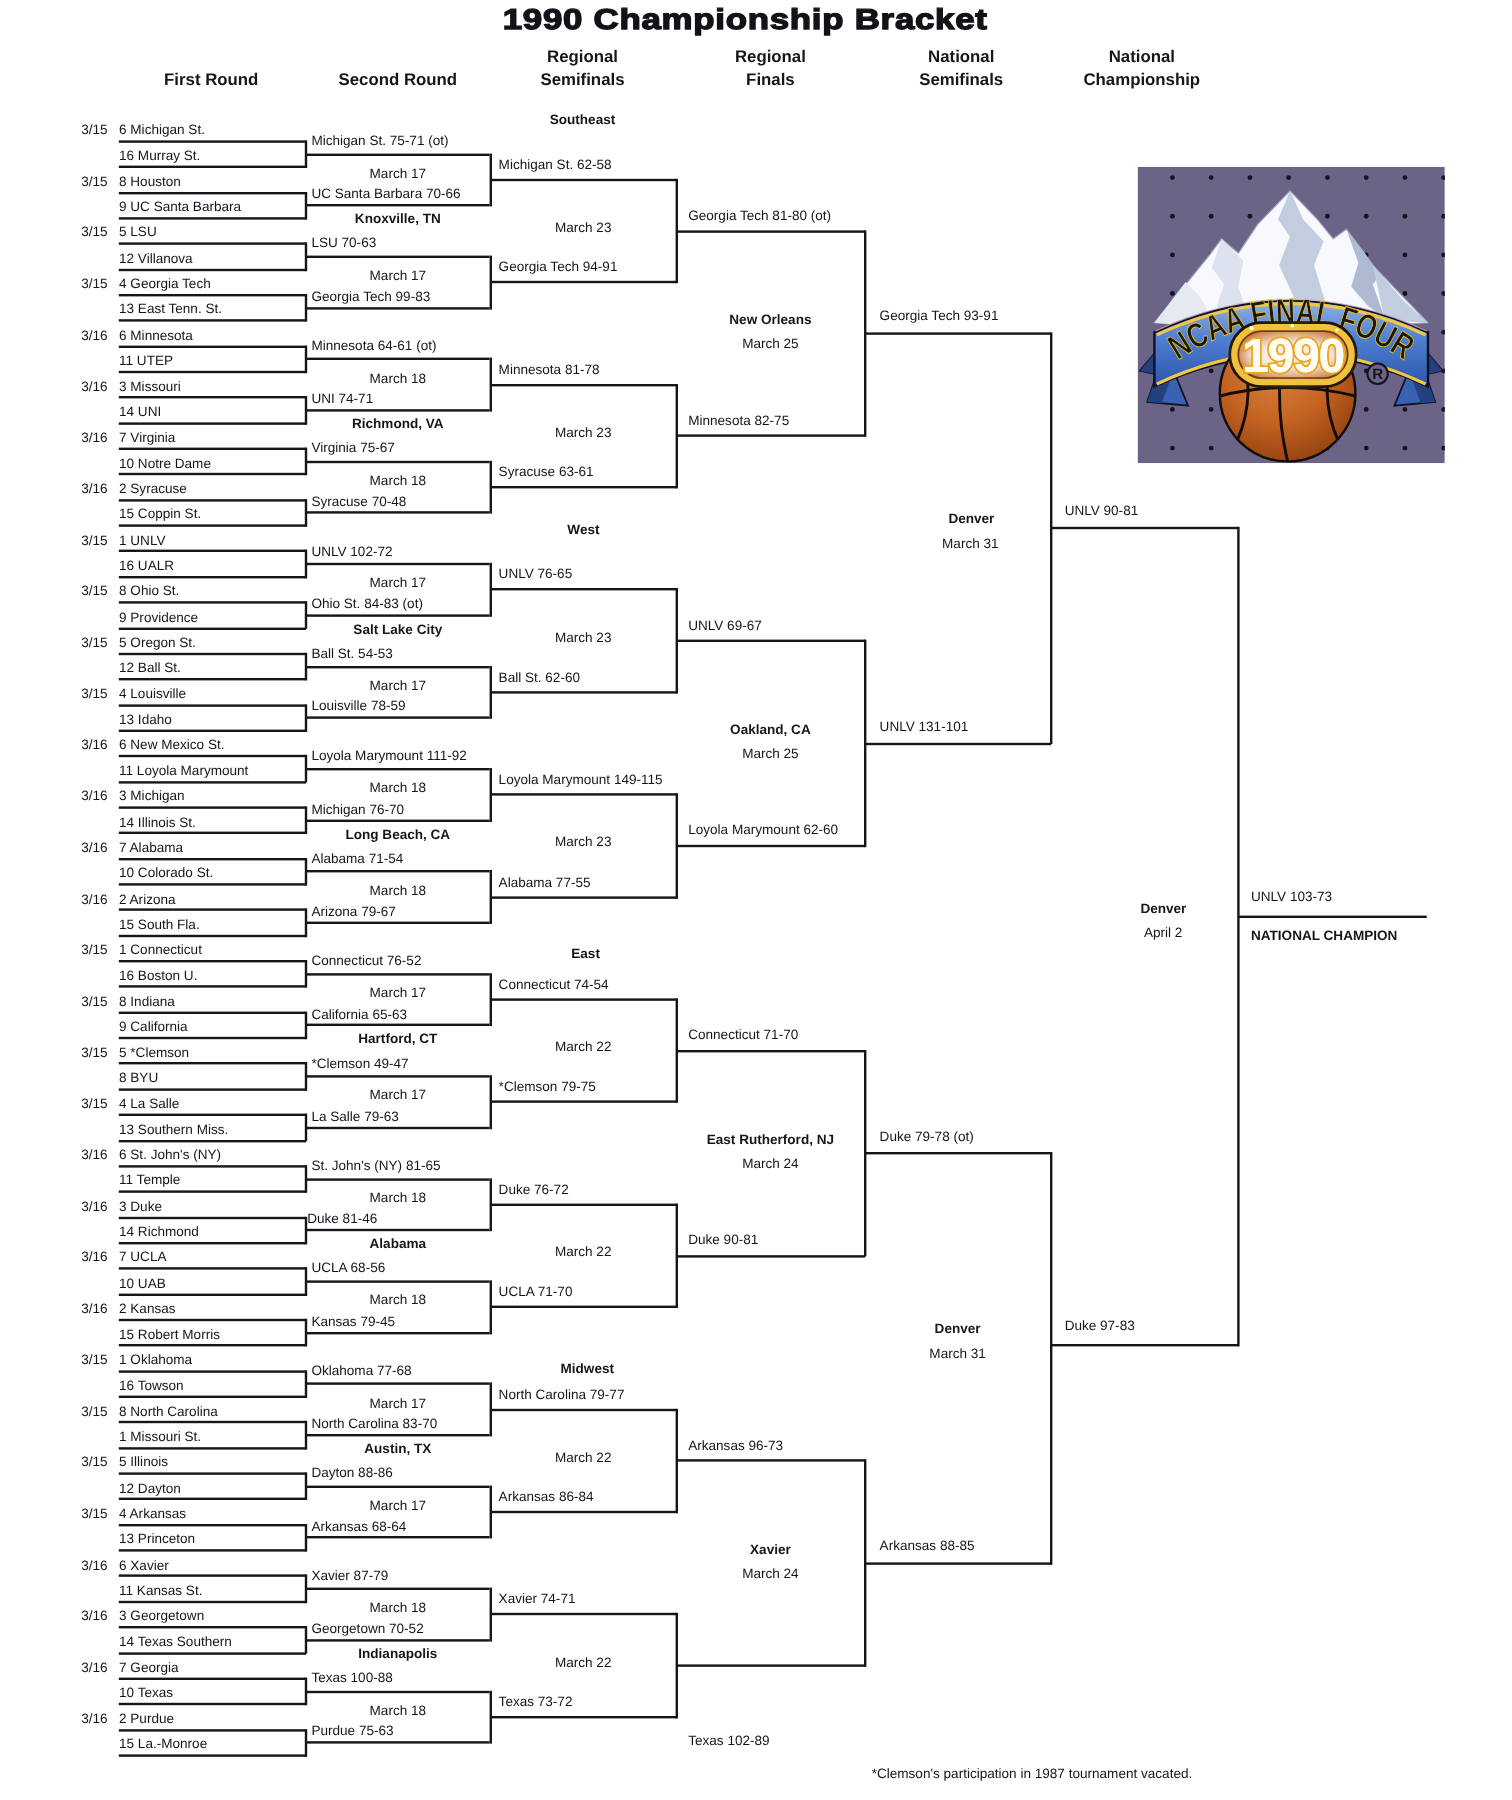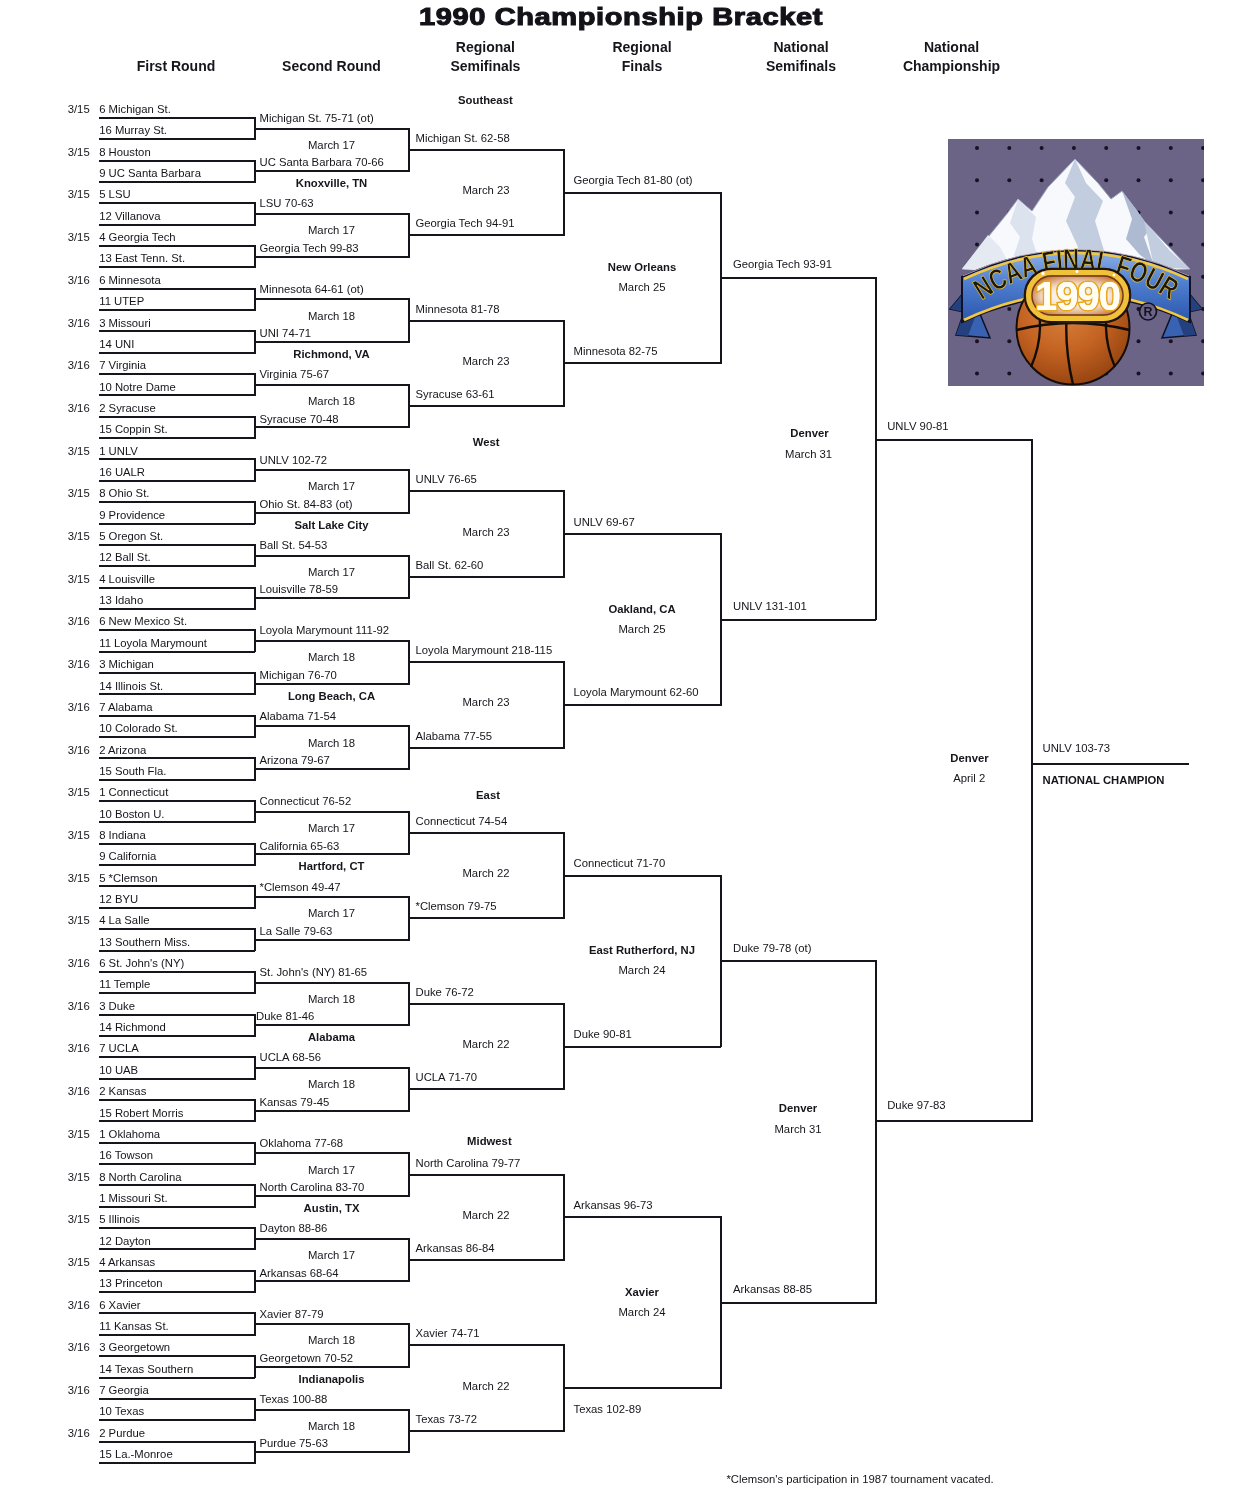--- a/index.html
+++ b/index.html
@@ -301,38 +301,38 @@
 <div class="t c" style="left:331.5px;top:650.1px">March 18</div>
 <div class="t" style="left:259.5px;top:667.8px">Michigan 76-70</div>
 <div class="t" style="left:259.5px;top:708.8px">Alabama 71-54</div>
 <div class="t c" style="left:331.5px;top:735.5px">March 18</div>
 <div class="t" style="left:259.5px;top:753.2px">Arizona 79-67</div>
 <div class="b c" style="left:331.5px;top:517.8px">Salt Lake City</div>
 <div class="b c" style="left:331.5px;top:688.6px">Long Beach, CA</div>
 <div class="t" style="left:415.5px;top:472.4px">UNLV 76-65</div>
 <div class="t c" style="left:486.0px;top:524.6px">March 23</div>
 <div class="t" style="left:415.5px;top:557.8px">Ball St. 62-60</div>
-<div class="t" style="left:415.5px;top:643.2px">Loyola Marymount 218-115</div>
+<div class="t" style="left:415.5px;top:643.2px">Loyola Marymount 149-115</div>
 <div class="t c" style="left:486.0px;top:695.4px">March 23</div>
 <div class="t" style="left:415.5px;top:728.6px">Alabama 77-55</div>
 <div class="t" style="left:573.5px;top:514.6px">UNLV 69-67</div>
 <div class="t" style="left:573.5px;top:685.4px">Loyola Marymount 62-60</div>
 <div class="b c" style="left:642.0px;top:601.5px">Oakland, CA</div>
 <div class="t c" style="left:642.0px;top:621.5px">March 25</div>
 <div class="t" style="left:733.0px;top:599.0px">UNLV 131-101</div>
 <div class="b c" style="left:488.0px;top:788.4px">East</div>
 <div class="t" style="left:67.7px;top:785.2px">3/15</div>
 <div class="t" style="left:99.2px;top:785.2px">1 Connecticut</div>
-<div class="t" style="left:99.2px;top:806.6px">10 Boston U.</div>
+<div class="t" style="left:99.2px;top:806.6px">16 Boston U.</div>
 <div class="t" style="left:67.7px;top:827.9px">3/15</div>
 <div class="t" style="left:99.2px;top:827.9px">8 Indiana</div>
 <div class="t" style="left:99.2px;top:849.2px">9 California</div>
 <div class="t" style="left:67.7px;top:870.6px">3/15</div>
 <div class="t" style="left:99.2px;top:870.6px">5 *Clemson</div>
-<div class="t" style="left:99.2px;top:892.0px">12 BYU</div>
+<div class="t" style="left:99.2px;top:892.0px">8 BYU</div>
 <div class="t" style="left:67.7px;top:913.3px">3/15</div>
 <div class="t" style="left:99.2px;top:913.3px">4 La Salle</div>
 <div class="t" style="left:99.2px;top:934.7px">13 Southern Miss.</div>
 <div class="t" style="left:67.7px;top:956.0px">3/16</div>
 <div class="t" style="left:99.2px;top:956.0px">6 St. John's (NY)</div>
 <div class="t" style="left:99.2px;top:977.4px">11 Temple</div>
 <div class="t" style="left:67.7px;top:998.7px">3/16</div>
 <div class="t" style="left:99.2px;top:998.7px">3 Duke</div>
 <div class="t" style="left:99.2px;top:1020.1px">14 Richmond</div>
 <div class="t" style="left:67.7px;top:1041.4px">3/16</div>
@@ -405,21 +405,21 @@
 <div class="t" style="left:259.5px;top:1436.4px">Purdue 75-63</div>
 <div class="b c" style="left:331.5px;top:1201.0px">Austin, TX</div>
 <div class="b c" style="left:331.5px;top:1371.8px">Indianapolis</div>
 <div class="t" style="left:415.5px;top:1155.6px">North Carolina 79-77</div>
 <div class="t c" style="left:486.0px;top:1207.8px">March 22</div>
 <div class="t" style="left:415.5px;top:1241.0px">Arkansas 86-84</div>
 <div class="t" style="left:415.5px;top:1326.4px">Xavier 74-71</div>
 <div class="t c" style="left:486.0px;top:1378.6px">March 22</div>
 <div class="t" style="left:415.5px;top:1411.8px">Texas 73-72</div>
 <div class="t" style="left:573.5px;top:1197.8px">Arkansas 96-73</div>
-<div class="t" style="left:573.5px;top:1402px">Texas 102-89</div>
+<div class="t" style="left:573.5px;top:1444px">Texas 102-89</div>
 <div class="b c" style="left:642.0px;top:1284.7px">Xavier</div>
 <div class="t c" style="left:642.0px;top:1304.7px">March 24</div>
 <div class="t" style="left:733.0px;top:1282.2px">Arkansas 88-85</div>
 <div class="t" style="left:887.2px;top:419.0px">UNLV 90-81</div>
 <div class="t" style="left:887.2px;top:1097.6px">Duke 97-83</div>
 <div class="b c" style="left:809.5px;top:426.3px">Denver</div>
 <div class="t c" style="left:808.6px;top:446.6px">March 31</div>
 <div class="b c" style="left:798.0px;top:1101.0px">Denver</div>
 <div class="t c" style="left:798.0px;top:1121.9px">March 31</div>
 <div class="b c" style="left:969.5px;top:751.0px">Denver</div>

